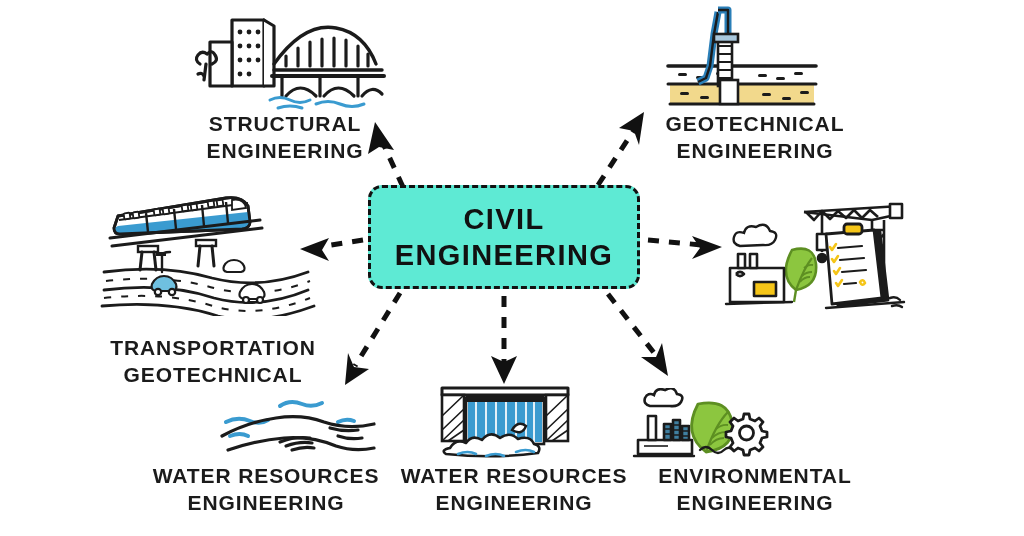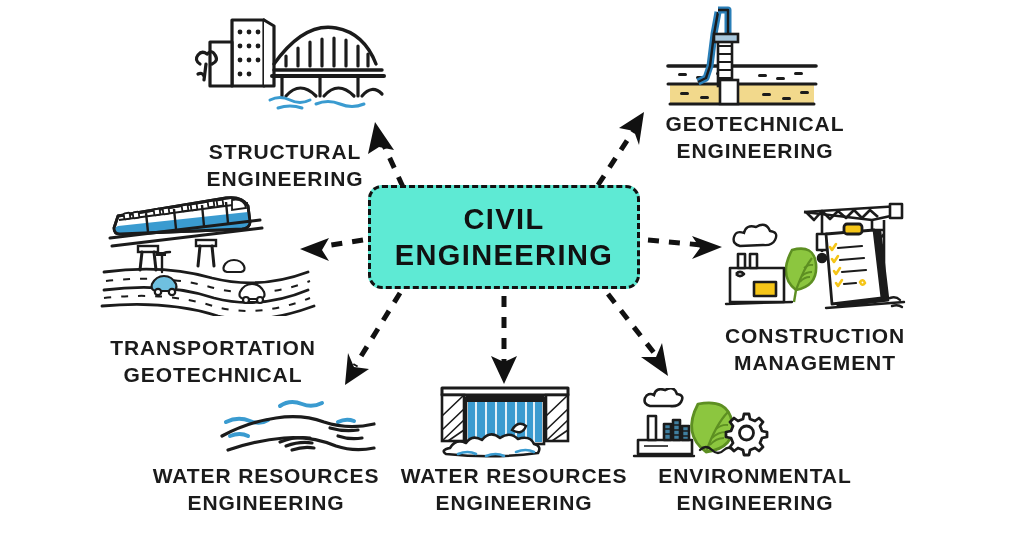--- a/index.html
+++ b/index.html
@@ -447,31 +447,29 @@
         <circle cx="118.5" cy="45" r="7" fill="#ffffff"></circle>
       </g>
 
       <g stroke="#1b1b1b" stroke-width="2.4" fill="none" stroke-linecap="round">
         <path d="M6 68 L66 68"></path>
         <path d="M72 62 q6 -6 12 0 q6 6 12 0 q5 -5 10 1"></path>
       </g>
     </svg>
   </div>
 
-  <div class="node-label" style="left:170px; top:110px; width:230px;margin-top:28px;">STRUCTURAL
+  <div class="node-label" style="left:170px; top:110px; width:230px;">STRUCTURAL
 ENGINEERING</div>
 
   <div class="node-label" style="left:640px; top:110px; width:230px;">GEOTECHNICAL
 ENGINEERING</div>
 
   <div class="node-label" style="left:88px; top:334px; width:250px;">TRANSPORTATION
 GEOTECHNICAL</div>
 
-  <div class="node-label" style="left:700px; top:322px; width:230px;">CONSTRUCTION
-MANAGEMENT</div>
 
   <div class="node-label" style="left:140px; top:462px; width:252px;">WATER RESOURCES
 ENGINEERING</div>
 
   <div class="node-label" style="left:388px; top:462px; width:252px;">WATER RESOURCES
 ENGINEERING</div>
 
   <div class="node-label" style="left:630px; top:462px; width:250px;">ENVIRONMENTAL
 ENGINEERING</div>
 

